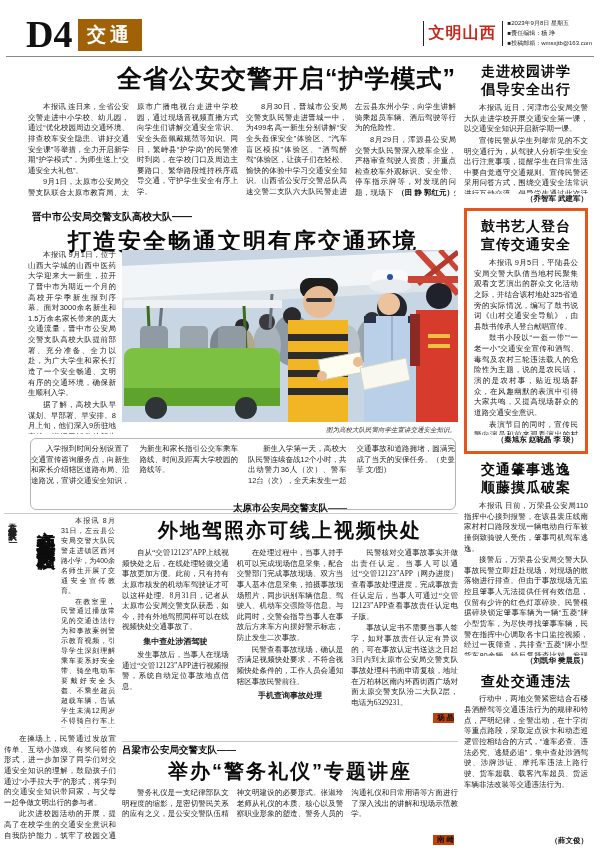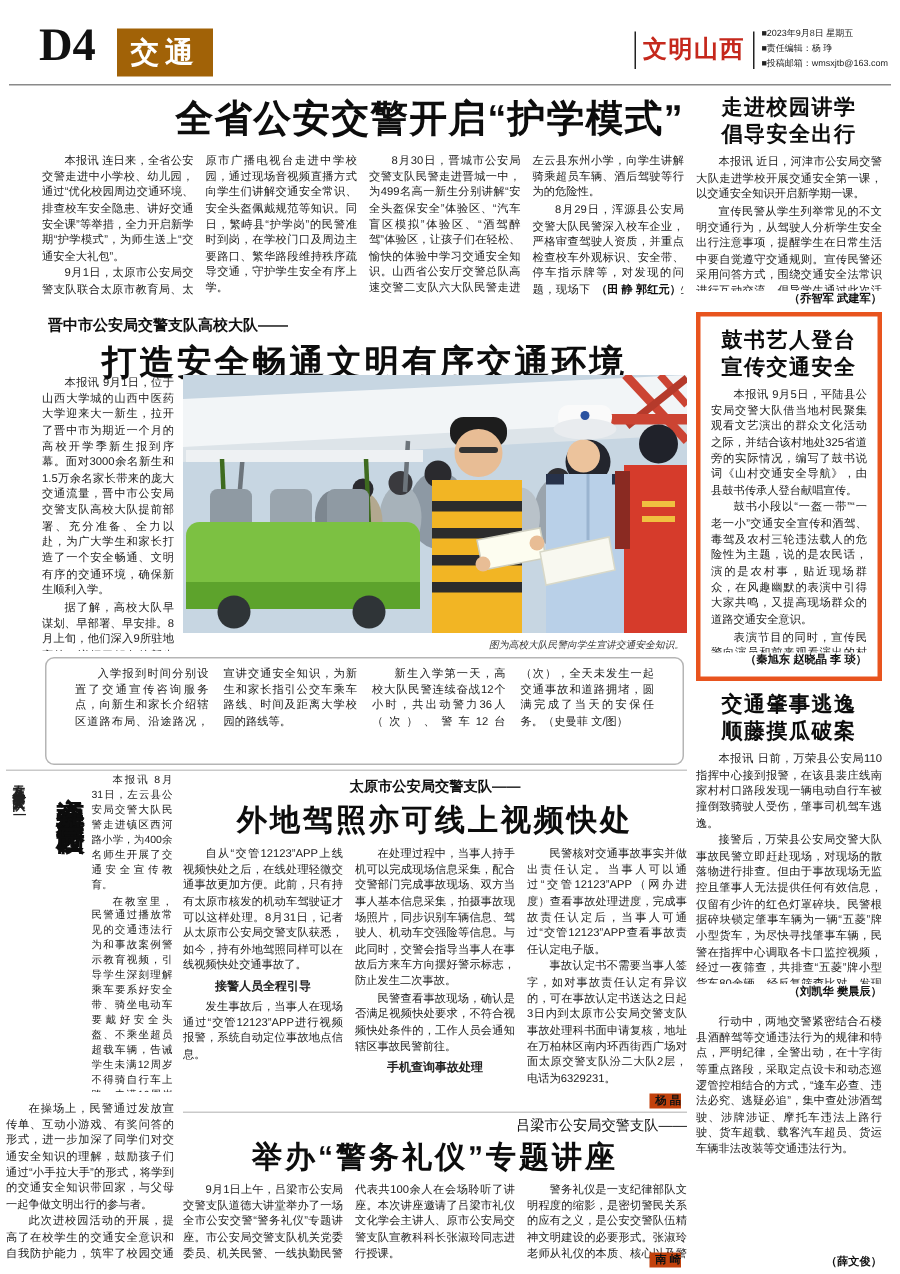--- a/index.html
+++ b/index.html
@@ -1,20 +1,20 @@
 <!DOCTYPE html>
 <html><head>
 <meta charset="utf-8">
 <style>
   html,body{margin:0;padding:0;background:#e9e9e9;}
   #page{position:relative;width:600px;height:849px;background:#fff;margin:0 auto;
         font-family:"Liberation Sans",sans-serif;color:#222;overflow:hidden;}
   
   .hdr-d4{position:absolute;left:26px;top:12px;font-family:"Liberation Serif",serif;
-          font-size:31px;font-weight:bold;color:#111;}
+          font-size:38px;font-weight:bold;color:#111;}
   .hdr-sec{position:absolute;left:78px;top:19px;background:#a16207;color:#fff;
            font-weight:bold;font-size:19px;padding:3px 9px;letter-spacing:4px;}
   .hdr-right{position:absolute;right:8px;top:18px;display:flex;align-items:center;gap:5px;}
   .brand{color:#c5281c;font-family:"Liberation Serif",serif;font-weight:bold;font-size:16px;
          letter-spacing:1px;border-left:1.5px solid #222;border-right:1.5px solid #222;padding:2px 5px;}
   .meta{font-size:6px;line-height:1.7;color:#222;white-space:nowrap;}
   .hdr-rule{position:absolute;left:6px;right:6px;top:56px;border-top:1.5px solid #8a8a8a;}
   
   .para{font-size:7.5px;line-height:1.42;text-align:justify;text-indent:2em;margin:0 0 1px 0;}
   .kicker{font-size:10px;font-weight:bold;color:#111;}
@@ -26,42 +26,42 @@
   .lead-body{margin-top:7px;height:98px;column-count:4;column-gap:8px;overflow:hidden;}
   .lead-byline{position:absolute;right:2px;bottom:0;background:#fff;padding-left:4px;}
   
   .jz{position:absolute;left:28px;top:200px;width:430px;height:312px;}
   .jz-kicker{margin-left:4px;margin-top:10px;}
   .jz-title{font-size:23px;font-weight:bold;letter-spacing:2px;text-align:center;margin-top:2px;color:#0d0d0d;}
   .jz-leftcol{position:absolute;left:0;top:50px;width:88px;height:184px;overflow:hidden;}
   .jz-photo{position:absolute;left:94px;top:50px;width:336px;height:172px;background:#cdd9e2;overflow:hidden;}
   .jz-caption{position:absolute;right:2px;top:226px;font-size:6.5px;font-style:italic;color:#333;}
   .jz-box{position:absolute;left:2px;top:238px;width:426px;height:72px;border:1px solid #b5b5b5;
-          border-radius:6px;padding:5px 19px;box-sizing:border-box;}
+          border-radius:6px;padding:5px 0;box-sizing:border-box;}
   .jz-box-inner{column-count:4;column-gap:10px;height:100%;overflow:hidden;}
   
   .zy{position:absolute;left:4px;top:516px;width:112px;height:330px;}
   .zy-top{display:flex;height:212px;}
   .zy-label{writing-mode:vertical-rl;text-orientation:upright;font-size:8.5px;font-weight:bold;
             width:15px;letter-spacing:1px;}
   .zy-title{writing-mode:vertical-rl;text-orientation:upright;font-size:19px;font-weight:bold;
             width:38px;letter-spacing:2px;margin:0 2px;color:#0d0d0d;}
   .zy-side{width:54px;overflow:hidden;}
   .zy-side .para{font-size:7px;}
   .zy-bottom{margin-top:6px;height:106px;overflow:hidden;}
   
-  .ty{position:absolute;left:122px;top:518px;width:336px;height:222px;}
+  .ty{position:absolute;left:122px;top:502px;width:336px;height:222px;font-family:Liberation Serif, serif;}
   .ty-kicker{text-align:center;font-size:9.5px;font-weight:bold;}
   .ty-title{font-size:20px;font-weight:bold;text-align:center;letter-spacing:2px;margin:2px 0 4px;color:#0d0d0d;}
   .ty-body{height:166px;column-count:3;column-gap:8px;overflow:hidden;}
   .sub-head{font-size:8px;font-weight:bold;text-align:center;margin:3px 0;text-indent:0;}
   .corner-byline{position:absolute;right:4px;bottom:1px;background:#c2410c;padding-left:4px;}
   
   .ll{position:absolute;left:122px;top:744px;width:336px;height:102px;}
-  .ll-kicker{text-align:right;font-size:9.5px;font-weight:normal;}
+  .ll-kicker{text-align:left;font-size:9.5px;font-weight:bold;}
   .ll-title{font-size:20px;font-weight:bold;text-align:center;letter-spacing:2px;margin:1px 0 3px;color:#0d0d0d;}
   .ll-body{height:56px;column-count:3;column-gap:8px;overflow:hidden;}
   
   .sb{position:absolute;left:464px;top:62px;width:124px;height:784px;}
   .sb-art{display:flex;flex-direction:column;box-sizing:border-box;}
   .sb-a0{height:142px;}
   .sb-a1{height:246px;margin-top:4px;border:3px solid #e8541e;padding:6px 7px;}
   .sb-a2{height:206px;margin-top:6px;}
   .sb-a3{height:174px;margin-top:6px;}
   .sb-title{font-size:14px;font-weight:bold;text-align:center;line-height:1.32;letter-spacing:1px;color:#0d0d0d;}
@@ -209,41 +209,40 @@
       </div>
   </div>
 
   <div class="ty">
     <div class="ty-kicker kicker">太原市公安局交警支队——</div>
     <div class="ty-title">外地驾照亦可线上视频快处</div>
     <div class="ty-body">
       <div>
           <p class="para">自从“交管12123”APP上线视频快处之后，在线处理轻微交通事故更加方便。此前，只有持有太原市核发的机动车驾驶证才可以这样处理。8月31日，记者从太原市公安局交警支队获悉，如今，持有外地驾照同样可以在线视频快处交通事故了。</p>
         </div>
-      <p class="sub-head">接警人员全程引导</p>
+      <p class="sub-head">集中查处涉酒驾驶</p>
       <div>
           <p class="para">发生事故后，当事人在现场通过“交管12123”APP进行视频报警，系统自动定位事故地点信息。</p>
           <p class="para">在处理过程中，当事人持手机可以完成现场信息采集，配合交警部门完成事故现场、双方当事人基本信息采集，拍摄事故现场照片，同步识别车辆信息、驾驶人、机动车交强险等信息。与此同时，交警会指导当事人在事故后方来车方向摆好警示标志，防止发生二次事故。</p>
           <p class="para">民警查看事故现场，确认是否满足视频快处要求，不符合视频快处条件的，工作人员会通知辖区事故民警前往。</p>
         </div>
       <p class="sub-head">手机查询事故处理</p>
       <div>
           <p class="para">民警核对交通事故事实并做出责任认定。当事人可以通过“交管12123”APP（网办进度）查看事故处理进度，完成事故责任认定后，当事人可通过“交管12123”APP查看事故责任认定电子版。</p>
           <p class="para">事故认定书不需要当事人签字，如对事故责任认定有异议的，可在事故认定书送达之日起3日内到太原市公安局交警支队事故处理科书面申请复核，地址在万柏林区南内环西街西广场对面太原交警支队汾二大队2层，电话为6329231。</p>
         </div>
 
     </div>
     <span class="byline corner-byline">杨 晶</span>
   </div>
 
   <div class="ll">
     <div class="ll-kicker kicker">吕梁市公安局交警支队——</div>
     <div class="ll-title">举办“警务礼仪”专题讲座</div>
     <div class="ll-body">
-        <p class="para">9月1日上午，吕梁市公安局交警支队道德大讲堂举办了一场全市公安交警“警务礼仪”专题讲座。市公安局交警支队机关党委委员、机关民警、一线执勤民警代表共100余人在会场聆听了讲座。本次讲座邀请了吕梁市礼仪文化学会主讲人、原市公安局交警支队宣教科科长张淑玲同志进行授课。</p>
         <p class="para">警务礼仪是一支纪律部队文明程度的缩影，是密切警民关系的应有之义，是公安交警队伍精神文明建设的必要形式。张淑玲老师从礼仪的本质、核心以及警察职业形象的塑造、警务人员的沟通礼仪和日常用语等方面进行了深入浅出的讲解和现场示范教学。</p>
       </div>
     <span class="byline corner-byline">南 崎</span>
   </div>
 
   <div class="sb">
     <div class="sb-art sb-a0">
       <div class="sb-title">
         <div>走进校园讲学</div>
         <div>倡导安全出行</div>
@@ -275,20 +274,21 @@
       </div>
       <div class="sb-body">
           <p class="para">本报讯 日前，万荣县公安局110指挥中心接到报警，在该县裴庄线南家村村口路段发现一辆电动自行车被撞倒致骑驶人受伤，肇事司机驾车逃逸。</p>
           <p class="para">接警后，万荣县公安局交警大队事故民警立即赶赴现场，对现场的散落物进行排查。但由于事故现场无监控且肇事人无法提供任何有效信息，仅留有少许的红色灯罩碎块。民警根据碎块锁定肇事车辆为一辆“五菱”牌小型货车，为尽快寻找肇事车辆，民警在指挥中心调取各卡口监控视频，经过一夜筛查，共排查“五菱”牌小型货车80余辆，经反复筛查比对，发现一辆晋MXXXX4“五菱”牌小型货车经过事发卡口时保险杠紧固灯完好，再次经过卡口时却无该装置。随后，民警经进一步调查走访，很快抓获了嫌疑人孙某及肇事车辆。</p>
         </div>
       <div class="byline sb-byline">（刘凯华 樊晨辰）</div>
     </div>
 
     <div class="sb-art sb-a3">
       <div class="sb-title">
+        <div>查处交通违法</div>
       </div>
       <div class="sb-body">
           <p class="para">行动中，两地交警紧密结合石楼县酒醉驾等交通违法行为的规律和特点，严明纪律，全警出动，在十字街等重点路段，采取定点设卡和动态巡逻管控相结合的方式，“逢车必查、违法必究、逃疑必追”，集中查处涉酒驾驶、涉牌涉证、摩托车违法上路行驶、货车超载、载客汽车超员、货运车辆非法改装等交通违法行为。</p>
         </div>
       <div class="byline sb-byline">（薛文俊）</div>
     </div>
   </div>
 
 </div>
 

